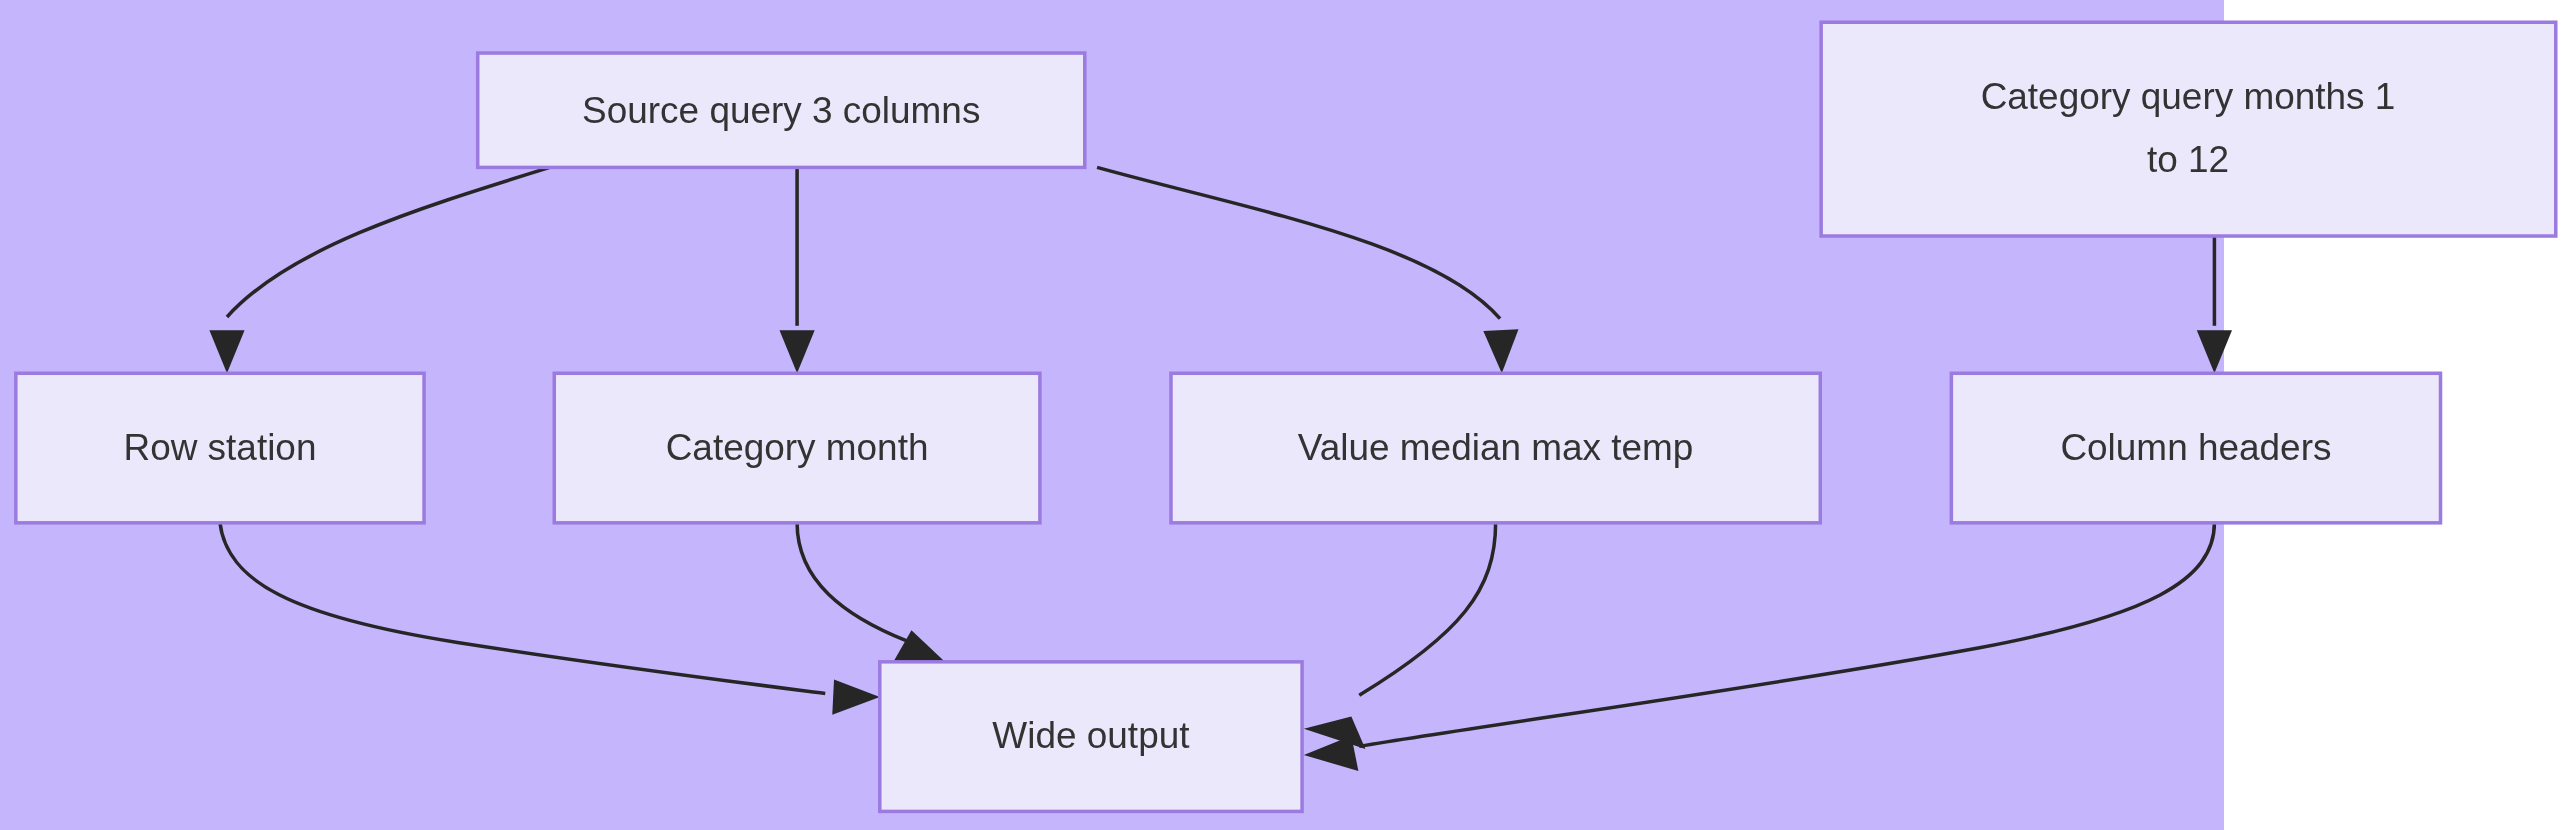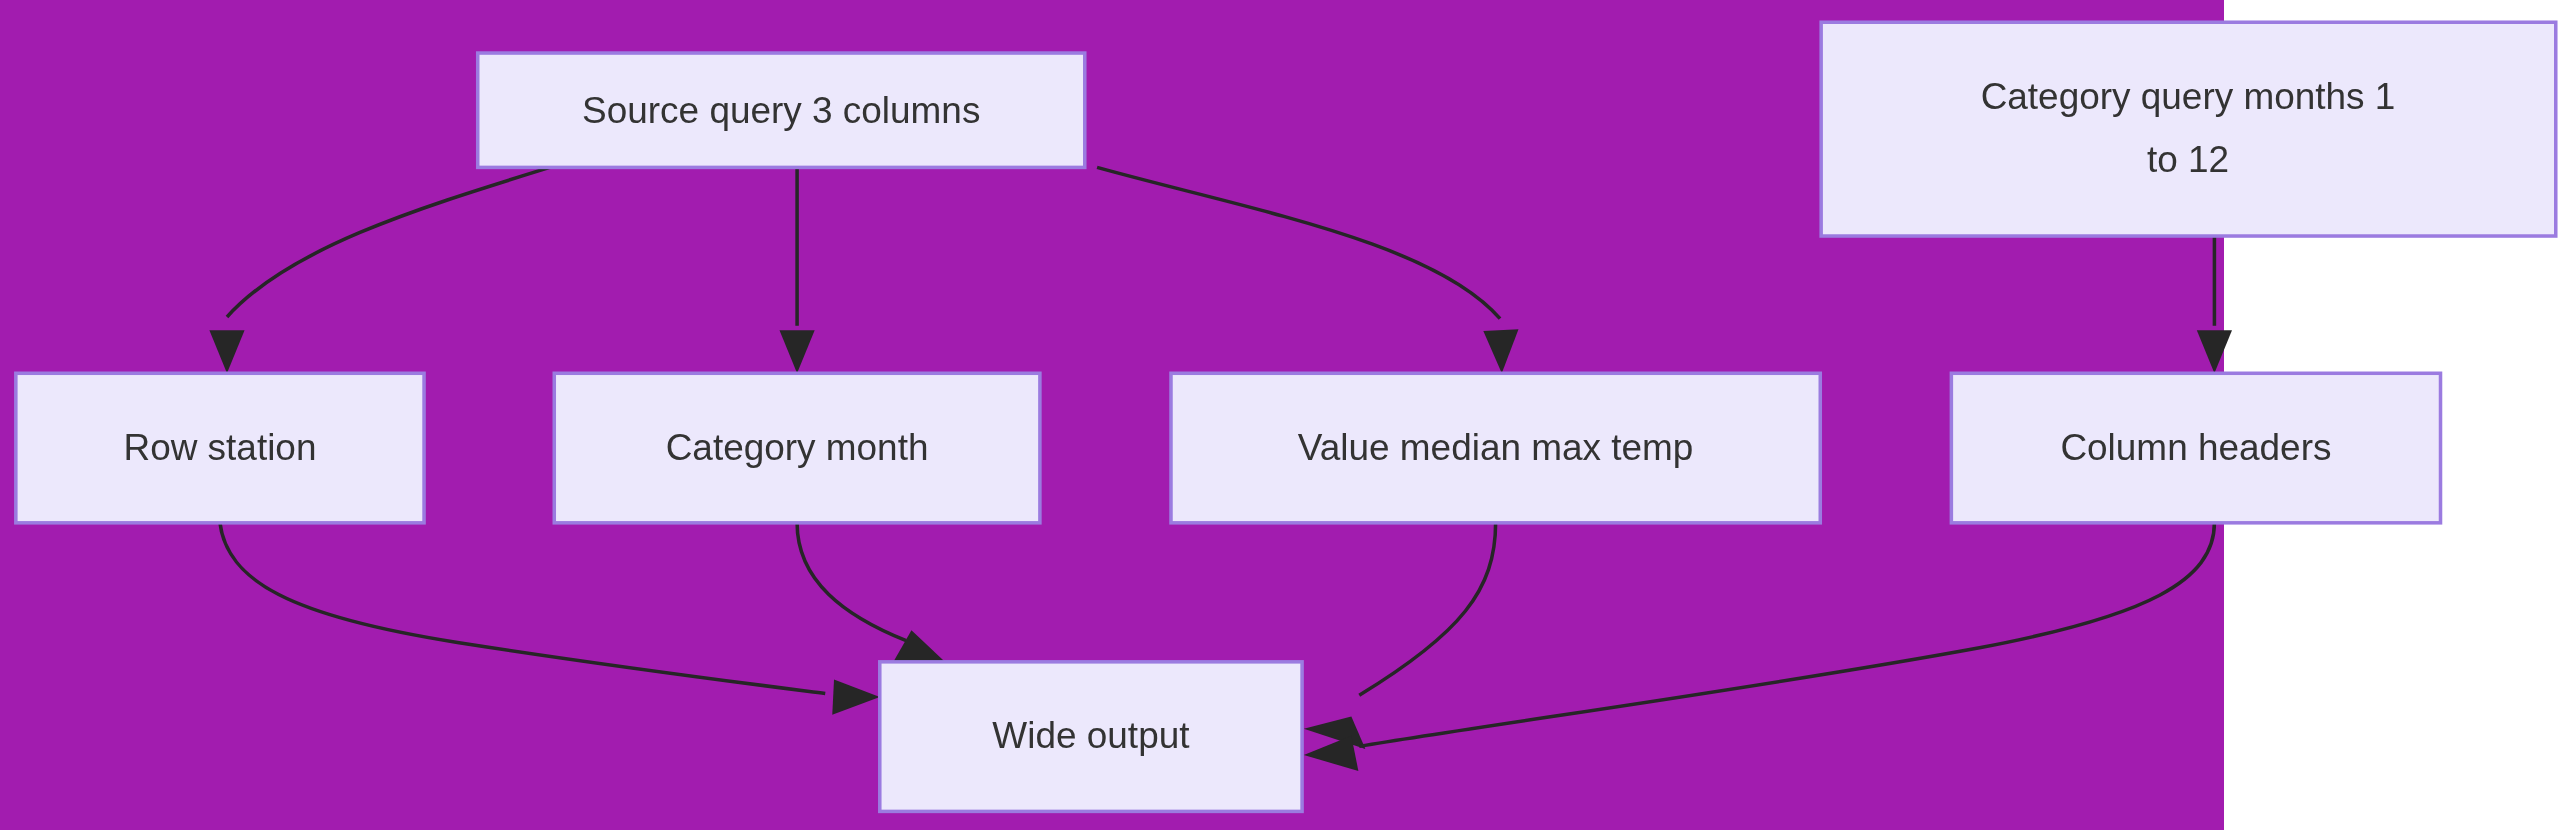--- a/index.html
+++ b/index.html
@@ -10,21 +10,21 @@
   body {
     width: 2576px;
     height: 831px;
     font-family: "Liberation Sans", sans-serif;
     overflow: hidden;
   }
   #diagram-root {
     position: relative;
     width: 2224px;
     height: 831px;
-    background: #a21caf;
+    background: #c4b5fd;
   }
   svg.flow {
     display: block;
     width: 2576px;
     height: 831px;
   }
   .node-rect {
     fill: #ECE8FC;
     stroke: #9B7BE0;
     stroke-width: 4px;

